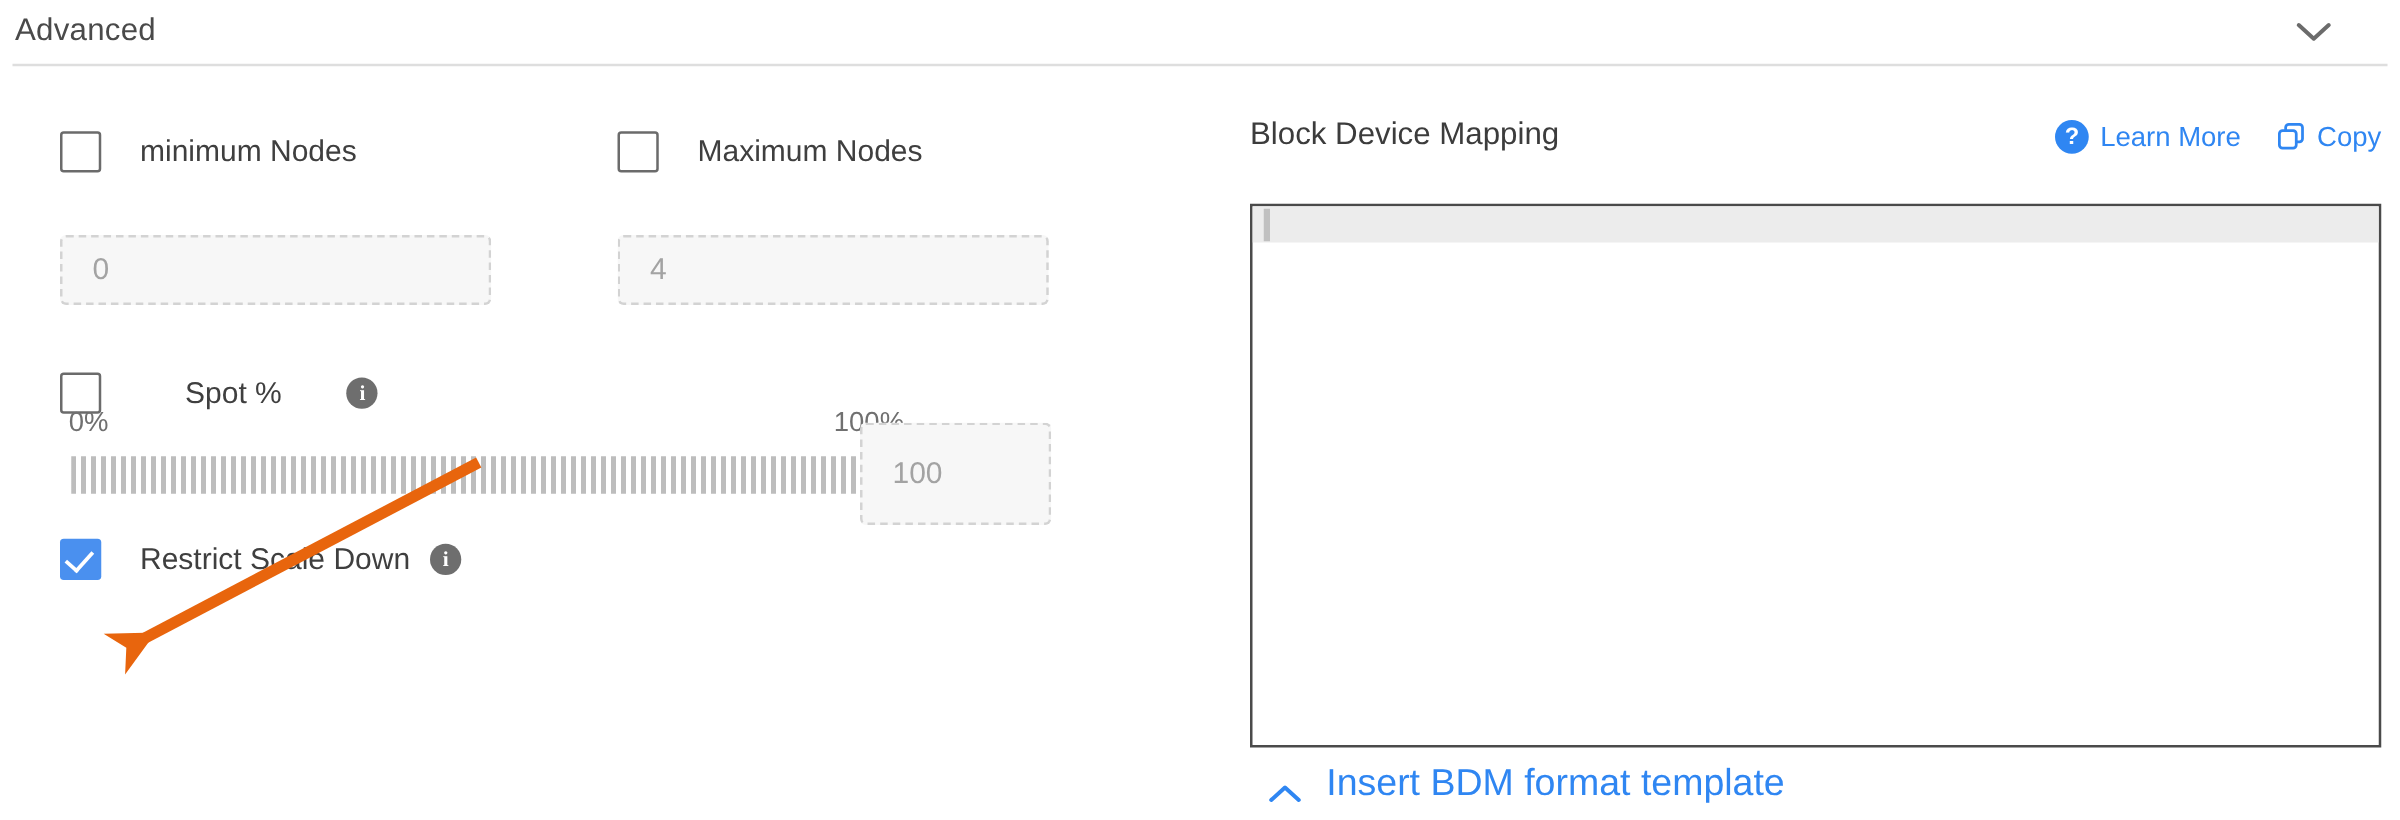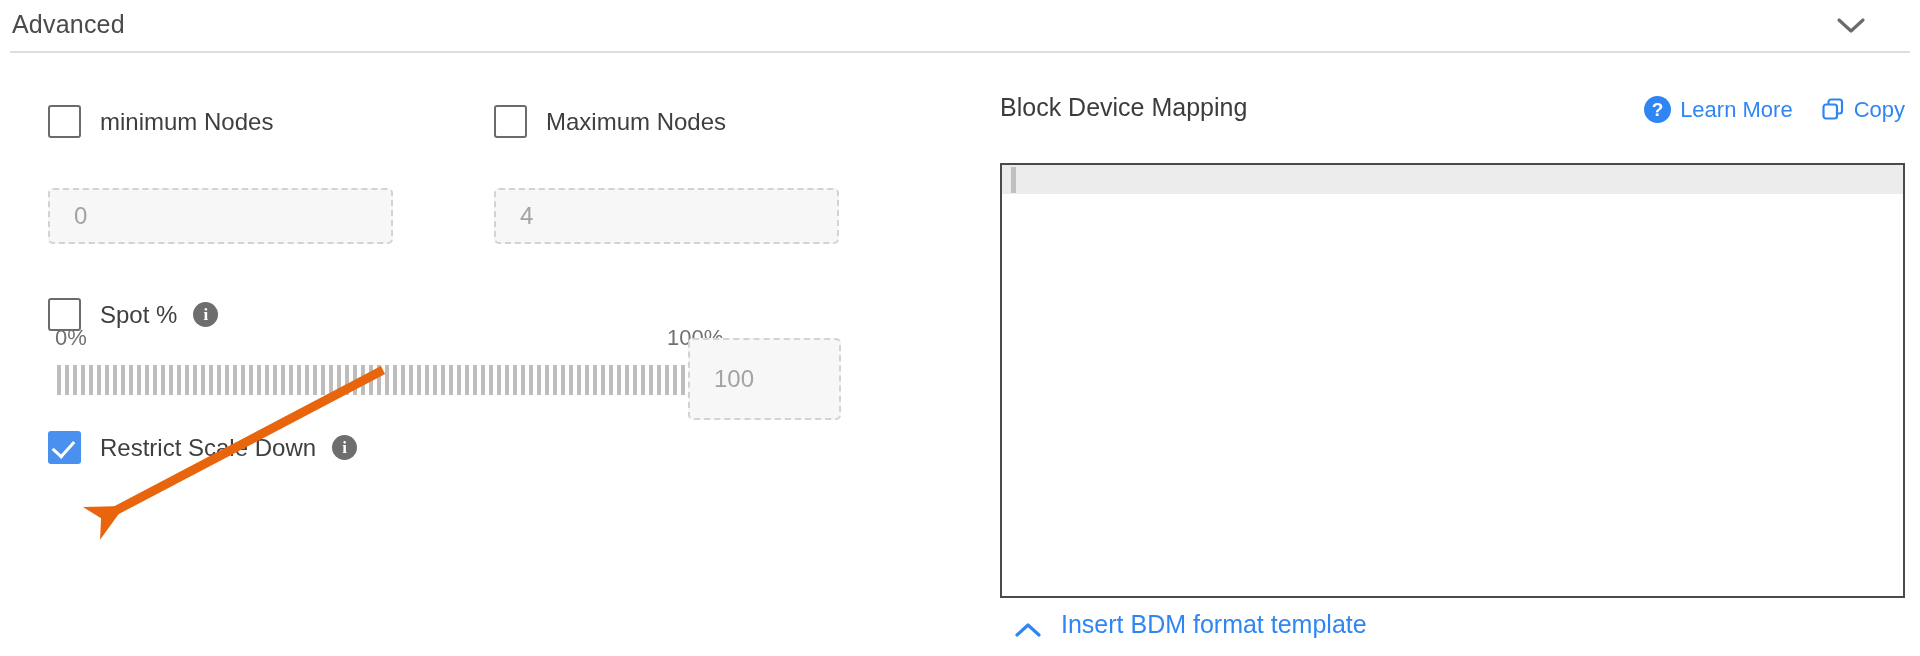--- a/index.html
+++ b/index.html
@@ -87,21 +87,21 @@
     position: absolute;
     left: 9px;
     top: 5px;
     width: 10px;
     height: 18px;
     border: solid #ffffff;
     border-width: 0 3.5px 3.5px 0;
     transform: rotate(42deg);
   }
   .chk-label {
-    margin-left: 19px;
+    margin-left: 31px;
     font-size: 24px;
     color: #3f3f3f;
     white-space: nowrap;
   }
   .info-icon {
     margin-left: 16px;
     width: 25px;
     height: 25px;
     border-radius: 50%;
     background: #6e6e6e;
@@ -251,21 +251,21 @@
   }
 
   .bdm-template-link {
     position: absolute;
     left: 14px;
     top: 557px;
     display: flex;
     align-items: center;
     gap: 19px;
     color: #2f86f2;
-    font-size: 25px;
+    font-size: 30px;
     cursor: pointer;
     white-space: nowrap;
   }
   .chev-up { width: 28px; height: 18px; flex: 0 0 auto; }
 
   
   .annotation-arrow {
     position: absolute;
     left: 0;
     top: 0;
@@ -298,21 +298,21 @@
   </div>
 
   <div class="chk-row" style="left:494px; top:52px;">
     <span class="chk-box"></span>
     <span class="chk-label">Maximum Nodes</span>
   </div>
   <div class="num-input" style="left:494px; top:135px; width:345px;">
     <span>4</span>
   </div>
 
-  <div class="chk-row" style="left:48px; top:245px;">
+  <div class="chk-row" style="left:48px; top:245px;gap:36px;">
     <span class="chk-box"></span>
     <span class="chk-label">Spot %</span>
     <span class="info-icon">i</span>
   </div>
 
   <div class="slider-wrap" style="left:55px; top:272px; width:690px; height:90px;">
     <span class="slider-scale-min">0%</span>
     <span class="slider-scale-max">100%</span>
     <div class="slider-track"></div>
     <div class="slider-thumb"></div>

